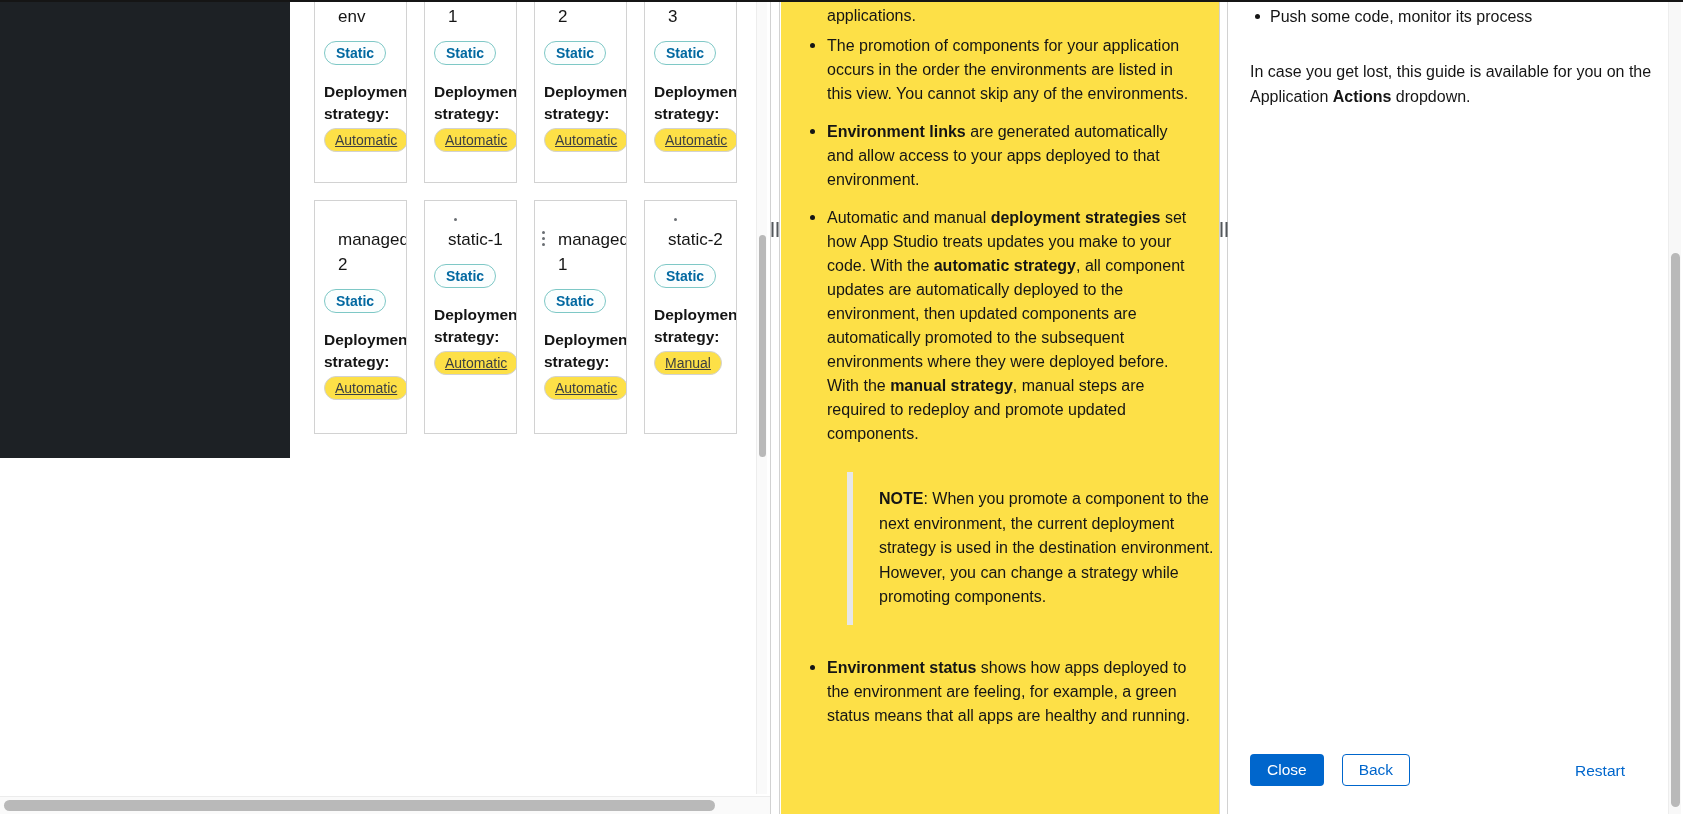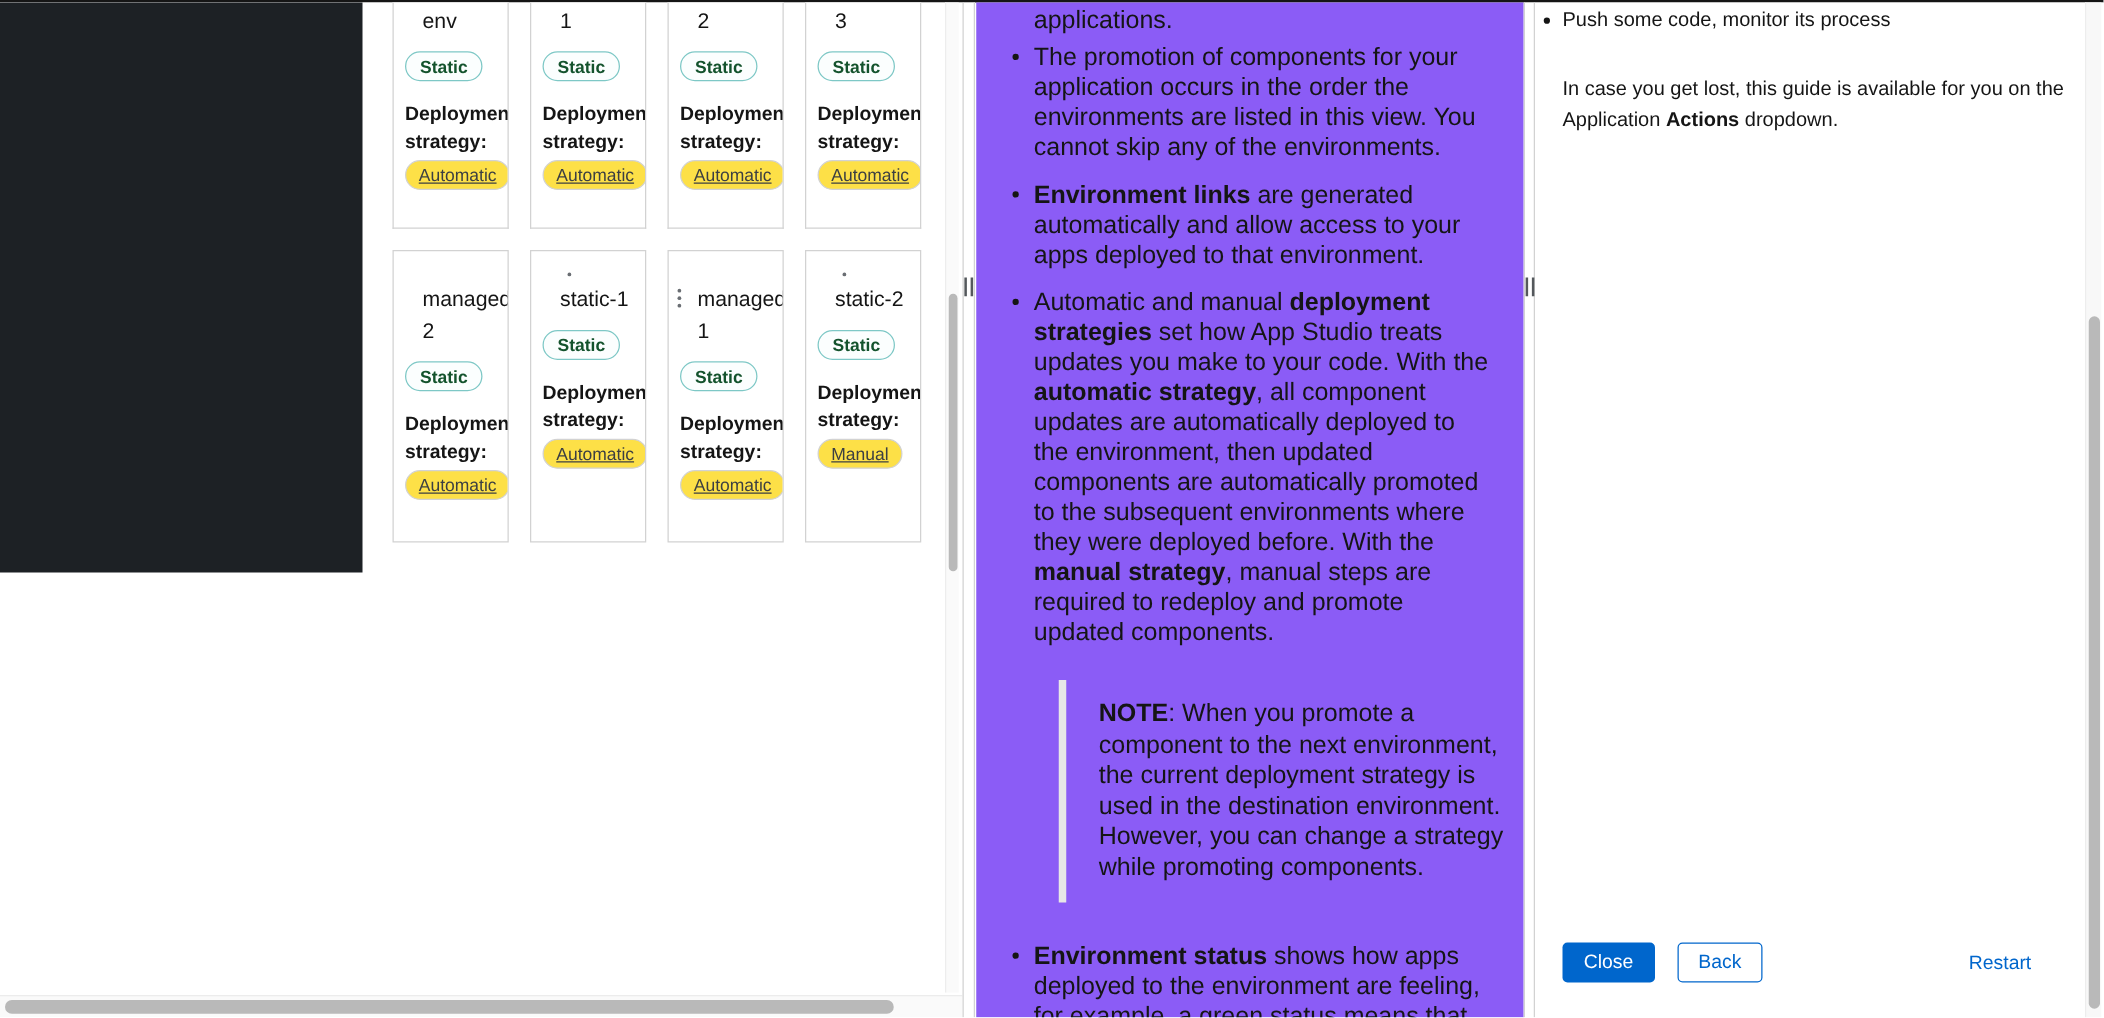--- a/index.html
+++ b/index.html
@@ -19,21 +19,21 @@
   .card {
     position:relative; width:93px; background:#fff;
     border:1px solid #d2d2d2; overflow:hidden; padding:2px 0 0 9px;
   }
   .row-0 .card { height:181px; border-top:none; }
   .row-1 .card { height:234px; padding-top:26px; }
   .card-title { font-size:17px; line-height:25px; font-weight:400; color:#151515; padding-left:14px; }
   .badge {
     display:inline-block; margin-top:12px; padding:1px 11px;
     border:1px solid #7ec8c6; border-radius:30px; background:#fbfefe;
-    font-size:14px; font-weight:600; color:#14532d; line-height:20px;
+    font-size:14px; font-weight:600; color:#0369a1; line-height:20px;
   }
   .strategy-label { margin-top:16px; font-size:15.5px; font-weight:700; line-height:22px; white-space:normal; width:84px; }
   .pill {
     display:inline-block; margin-top:3px; padding:1px 10px;
     border:1px solid #d2d2d2; border-radius:30px; background:#fde047;
     font-size:14px; color:#3c3f42; line-height:20px; white-space:nowrap;text-decoration:underline;
   }
   .kebab { position:absolute; left:7px; top:30px; width:4px; }
   .kebab i { display:block; width:3px; height:3px; border-radius:50%; background:#6a6e73; margin-bottom:3px; }
   .mini-dot { position:absolute; left:29px; top:17px; width:3px; height:3px; border-radius:50%; background:#6a6e73; }
@@ -45,36 +45,36 @@
   .hscroll .thumb { position:absolute; left:4px; top:3px; width:711px; height:11px; background:#b9b9b9; border-radius:6px; }
 
   
   .splitter { position:absolute; top:2px; height:812px; background:#fff; border-left:1px solid #d2d2d2; border-right:1px solid #d2d2d2; }
   .splitter-1 { left:770px; width:10px; }
   .splitter-2 { left:1219px; width:9px; }
   .grip { position:absolute; top:220px; left:50%; transform:translateX(-50%); display:flex; gap:3px; }
   .grip i { display:block; width:2px; height:15px; background:#54585c; }
 
   
-  .pane-mid { position:absolute; left:781px; top:2px; width:438px; height:812px; background:#8b5cf6; padding:2px 0 0 46px; font-size:20px; line-height:24px; }
+  .pane-mid { position:absolute; left:781px; top:2px; width:438px; height:812px; background:#fde047; padding:2px 0 0 46px; font-size:16px; line-height:24px; }
   .intro-frag { width:368px; }
   ul.bullets { list-style:none; margin-top:6px; }
   ul.bullets li { position:relative; width:368px; margin-bottom:14px; }
   ul.bullets li::before { content:""; position:absolute; left:-17px; top:9px; width:5px; height:5px; border-radius:50%; background:#151515; }
   strong { font-weight:700; }
   .note-block {
     margin:26px 0 31px 20px; width:384px;
     border-left:6px solid #e7e7e7; padding:15px 0 15px 26px; line-height:24.6px;
   }
   .note-text { width:350px; }
 
   
   .pane-right { position:absolute; left:1228px; top:2px; width:455px; height:812px; background:#fff; padding:2px 0 0 22px; font-size:16px; line-height:25px; }
   ul.bullets-r { list-style:none; margin-top:0; }
-  ul.bullets-r li { position:relative; width:400px; }
+  ul.bullets-r li { position:relative; margin-left:20px; width:400px; }
   ul.bullets-r li::before { content:""; position:absolute; left:-15px; top:10px; width:5px; height:5px; border-radius:50%; background:#151515; }
   .guide-paragraph { margin-top:30px; width:420px; }
   .footer { position:absolute; left:22px; right:58px; bottom:28px; display:flex; align-items:center; gap:18px; }
   .btn { font-family:"Liberation Sans", sans-serif; font-size:15.5px; border-radius:4px; cursor:pointer; line-height:20px; }
   .btn-primary { background:#0066cc; color:#fff; border:none; padding:6px 17px; }
   .btn-secondary { background:#fff; color:#0066cc; border:1px solid #0066cc; padding:5px 16px; }
   .link { margin-left:auto; color:#0066cc; font-size:15.5px; text-decoration:none; cursor:pointer; }
   .vscroll-right { position:absolute; left:440px; top:0; width:13px; height:812px; background:#f8f8f8; border-left:1px solid #ededed; }
   .vscroll-right .thumb { position:absolute; left:2px; top:251px; width:9px; height:554px; background:#b9b9b9; border-radius:5px; }
 </style>

